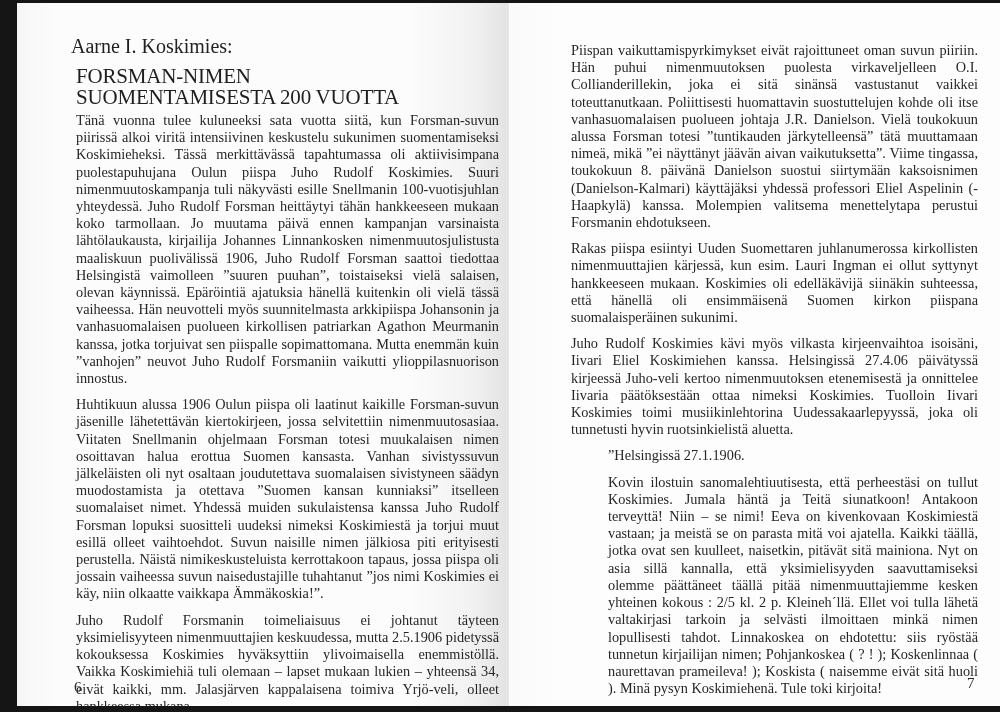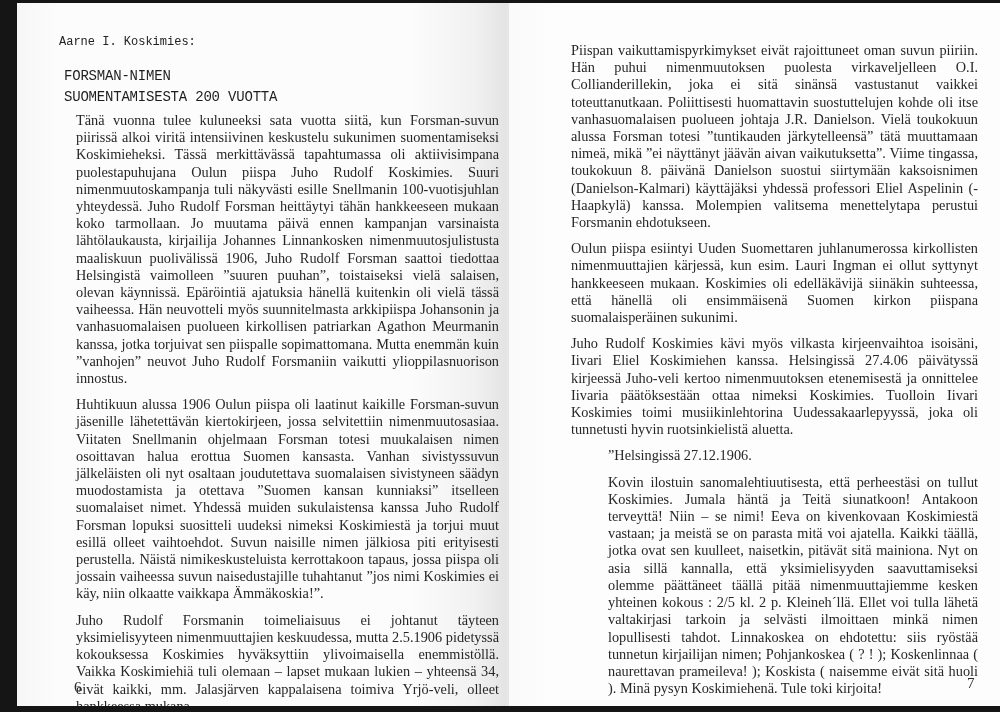--- a/index.html
+++ b/index.html
@@ -6,22 +6,22 @@
     body { width:1000px; height:712px; background:#151515; position:relative; overflow:hidden; }
     .spread { position:absolute; left:17px; top:3px; width:983px; height:703px; background:#fbfbfb; }
     .page { position:absolute; top:0; height:703px; overflow:hidden; }
     .page.left { left:0; width:492px;
       background: linear-gradient(to right, #f6f6f6 0%, #fcfcfc 8%, #fcfcfc 80%, #f1f1f1 93%, #e2e2e2 100%); }
     .page.right { left:492px; width:544px;
       background: linear-gradient(to right, #fafafa 0%, #fdfdfd 10%, #fdfdfd 100%); }
     .gutter { position:absolute; left:489px; top:0; width:3px; height:703px; background:#e6e6e6; }
     .topshade { position:absolute; left:0; top:0; width:983px; height:3px; background:#2a2a2a; }
 
-    .author { position:absolute; left:42px; top:32px; font-family:Liberation Mono, monospace; font-size:12px; color:#222; }
-    .title { position:absolute; left:47px; top:63px; width:440px; font-family:Liberation Mono, monospace; font-size:14px; line-height:21px; color:#1e1e1e; letter-spacing:-0.2px; }
+    .author { position:absolute; left:54px; top:32px; font-family:Liberation Serif, serif; font-size:20px; color:#222; }
+    .title { position:absolute; left:59px; top:63px; width:440px; font-family:Liberation Serif, serif; font-size:21px; line-height:21px; color:#1e1e1e; letter-spacing:-0.2px; }
     .title div { white-space:nowrap; }
 
     .body-text { position:absolute; font-family:"Liberation Serif", serif; font-size:14.3px; line-height:17.2px; color:#262626; text-align:justify; }
     .body-text p { margin:0 0 9px 0; hyphens:manual; }
     .left .body-text { left:59px; top:109px; width:423px; }
     .right .body-text { left:62px; top:39px; width:407px; }
     .right .body-text p.quote { margin-left:37px; }
     .right .body-text p.short { text-align:left; }
 
     .page-number { position:absolute; font-family:"Liberation Serif", serif; font-size:15px; color:#2a2a2a; }
@@ -46,21 +46,21 @@
       <p>Juho Rudolf Forsmanin toimeliaisuus ei johtanut täyteen yksimielisyyteen nimenmuuttajien keskuudessa, mutta 2.5.1906 pidetyssä kokouksessa Koskimies hyväksyttiin ylivoimaisella enemmistöllä. Vaikka Koskimiehiä tuli olemaan – lapset mukaan lukien – yhteensä 34, eivät kaikki, mm. Jalasjärven kappalaisena toimiva Yrjö-veli, olleet hankkeessa mukana.</p>
     </div>
     <div class="page-number">6</div>
   </div>
 
   <div class="gutter"></div>
 
   <div class="page right">
     <div class="body-text">
       <p>Piispan vaikuttamispyrkimykset eivät rajoittuneet oman suvun piiriin. Hän puhui nimenmuutoksen puolesta virkaveljelleen O.I. Collianderillekin, joka ei sitä sinänsä vastustanut vaikkei toteuttanutkaan. Poliittisesti huomattavin suostuttelujen kohde oli itse vanhasuomalaisen puolueen johtaja J.R. Danielson. Vielä toukokuun alussa Forsman totesi ”tuntikauden järkytelleensä” tätä muuttamaan nimeä, mikä ”ei näyttänyt jäävän aivan vaikutuksetta”. Viime tingassa, toukokuun 8. päivänä Danielson suostui siirtymään kaksoisnimen (Danielson-Kalmari) käyttäjäksi yhdessä professori Eliel Aspelinin (-Haapkylä) kanssa. Molempien valitsema menettelytapa perustui Forsmanin ehdotukseen.</p>
-      <p>Oulun piispa esiintyi Uuden Suomettaren juhlanumerossa kirkollisten nimenmuuttajien kärjessä, kun esim. Lauri Ingman ei ollut syttynyt hankkeeseen mukaan. Koskimies oli edelläkävijä siinäkin suhteessa, että hänellä oli ensimmäisenä Suomen kirkon piispana suomalaisperäinen sukunimi.</p>
+      <p>Rakas piispa esiintyi Uuden Suomettaren juhlanumerossa kirkollisten nimenmuuttajien kärjessä, kun esim. Lauri Ingman ei ollut syttynyt hankkeeseen mukaan. Koskimies oli edelläkävijä siinäkin suhteessa, että hänellä oli ensimmäisenä Suomen kirkon piispana suomalaisperäinen sukunimi.</p>
       <p>Juho Rudolf Koskimies kävi myös vilkasta kirjeenvaihtoa isoisäni, Iivari Eliel Koskimiehen kanssa. Helsingissä 27.4.06 päivätyssä kirjeessä  Juho-veli kertoo nimenmuutoksen etenemisestä ja onnittelee Iivaria päätöksestään ottaa  nimeksi Koskimies. Tuolloin Iivari Koskimies toimi musiikinlehtorina Uudessakaarlepyyssä, joka oli tunnetusti hyvin ruotsinkielistä aluetta.</p>
-      <p class="quote short">”Helsingissä 27.12.1906.</p>
+      <p class="quote short">”Helsingissä 27.1.1906.</p>
       <p class="quote">Kovin ilostuin sanomalehtiuutisesta, että perheestäsi on tullut Koskimies. Jumala häntä ja Teitä siunatkoon! Antakoon terveyttä! Niin – se nimi! Eeva on kivenkovaan Koskimiestä vastaan; ja meistä se on parasta mitä voi ajatella. Kaikki täällä, jotka ovat sen kuulleet, naisetkin, pitävät sitä mainiona. Nyt on asia sillä kannalla, että yksimielisyyden saavuttamiseksi olemme päättäneet täällä pitää  nimenmuuttajiemme kesken yhteinen kokous : 2/5 kl. 2 p. Kleineh´llä. Ellet voi tulla lähetä valtakirjasi tarkoin ja selvästi ilmoittaen minkä nimen lopullisesti tahdot. Linnakoskea on ehdotettu: siis ryöstää tunnetun kirjailijan nimen; Pohjankoskea ( ? ! ); Koskenlinnaa ( naurettavan prameileva! ); Koskista ( naisemme eivät sitä huoli ). Minä pysyn Koskimiehenä. Tule toki kirjoita!</p>
 
     </div>
     <div class="page-number">7</div>
   </div>
 </div>
 
 </body></html>

